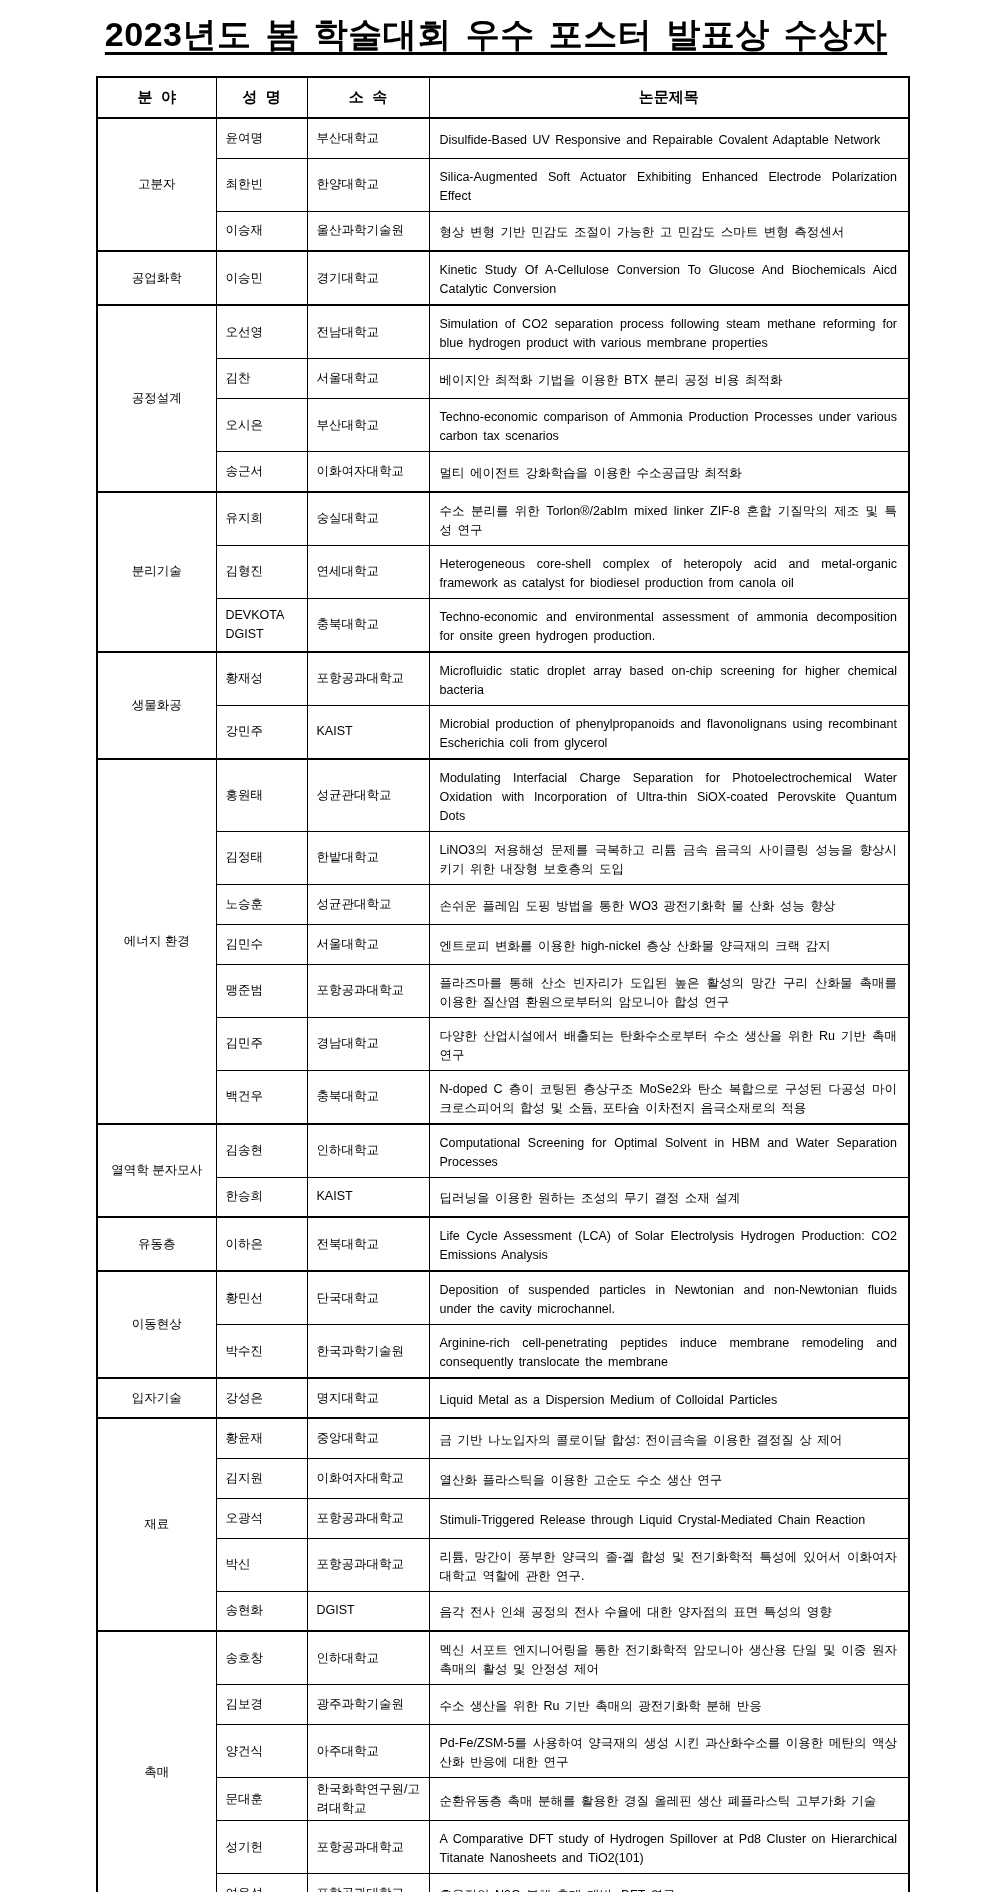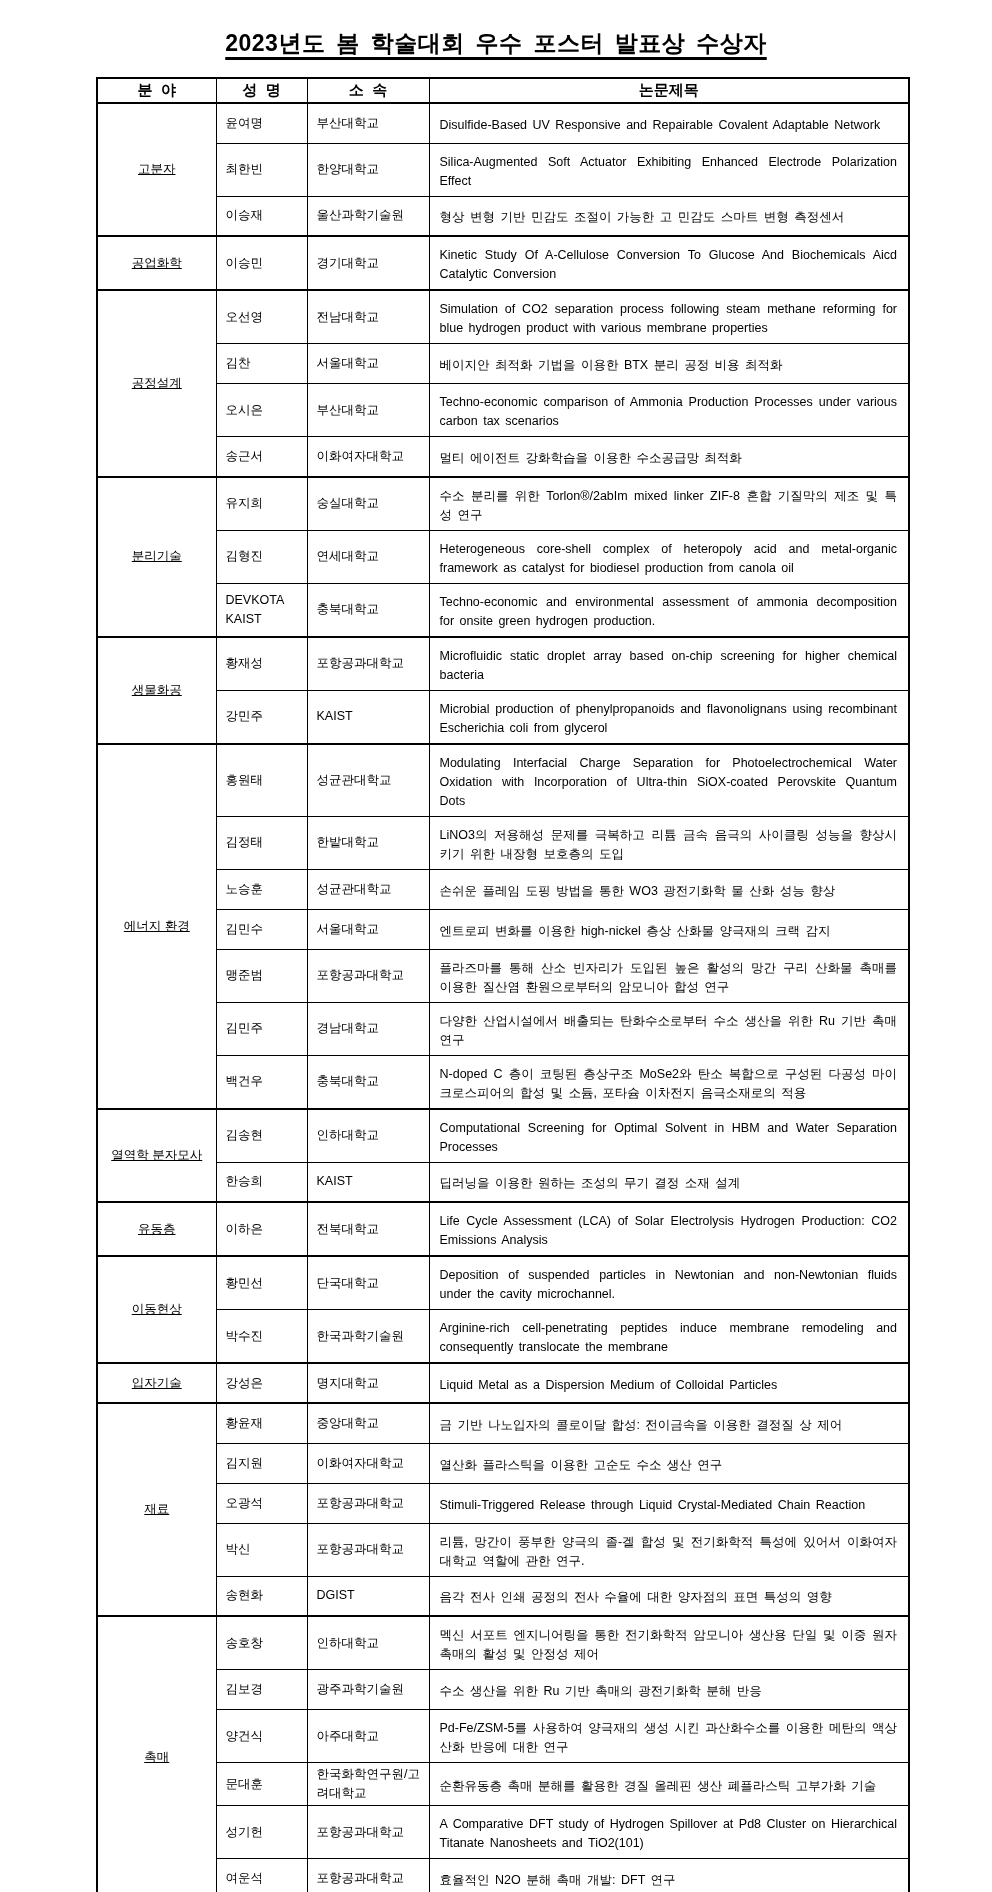--- a/index.html
+++ b/index.html
@@ -11,61 +11,60 @@
   }
   .page {
     width: 992px;
     min-height: 1892px;
     background: #ffffff;
     box-sizing: border-box;
     padding-top: 12px;
   }
   .page-title {
     text-align: center;
-    font-size: 23px;
+    font-size: 34px;
     font-weight: bold;
     letter-spacing: 0.5px;
     word-spacing: 4px;
     text-decoration: underline;
     text-decoration-thickness: 2.5px;
     text-underline-offset: 6px;
-    margin: 16px 0 18px 0;
+    margin: 0 0 18px 0;
   }
   table.awards {
     border-collapse: collapse;
     table-layout: fixed;
     width: 812px;
     margin-left: 96px;
     border: 2px solid #000;
   }
   table.awards th, table.awards td {
     border: 1px solid #000;
     box-sizing: border-box;
     overflow-wrap: break-word;
   }
   thead th {
-    height: 25px;
+    height: 41px;
     font-size: 15px;
     font-weight: bold;
     white-space: pre;
     padding: 1px 0;
     border-bottom: 2px solid #000;
     background: #ffffff;
   }
   tbody td {
     height: 40px;
     vertical-align: middle;
     font-size: 12.5px;
     line-height: 19px;
   }
   tbody tr.group-start > td { border-top: 2px solid #000; margin-left: 31px; }
   td.field-cell {
     text-align: center;
     padding: 2px 4px;
-    text-decoration: underline;
   }
   td.name-cell, td.affil-cell {
     text-align: left;
     padding: 2px 4px 2px 9px;
   }
   td.title-cell {
     text-align: justify;
     padding: 9px 11px 5px 10px;
     word-spacing: 2px;
   }
@@ -140,21 +139,21 @@
           <td class="name-cell">유지희</td>
           <td class="affil-cell">숭실대학교</td>
           <td class="title-cell">수소 분리를 위한 Torlon®/2abIm mixed linker ZIF-8 혼합 기질막의 제조 및 특성 연구</td>
         </tr>
         <tr>
           <td class="name-cell">김형진</td>
           <td class="affil-cell">연세대학교</td>
           <td class="title-cell">Heterogeneous core-shell complex of heteropoly acid and metal-organic framework as catalyst for biodiesel production from canola oil</td>
         </tr>
         <tr>
-          <td class="name-cell">DEVKOTA KAIST</td>
+          <td class="name-cell">DEVKOTA DGIST</td>
           <td class="affil-cell">충북대학교</td>
           <td class="title-cell">Techno-economic and environmental assessment of ammonia decomposition for onsite green hydrogen production.</td>
         </tr>
         <tr class="group-start">
           <td class="field-cell" rowspan="2">생물화공</td>
           <td class="name-cell">황재성</td>
           <td class="affil-cell">포항공과대학교</td>
           <td class="title-cell">Microfluidic static droplet array based on-chip screening for higher chemical bacteria</td>
         </tr>
         <tr>

